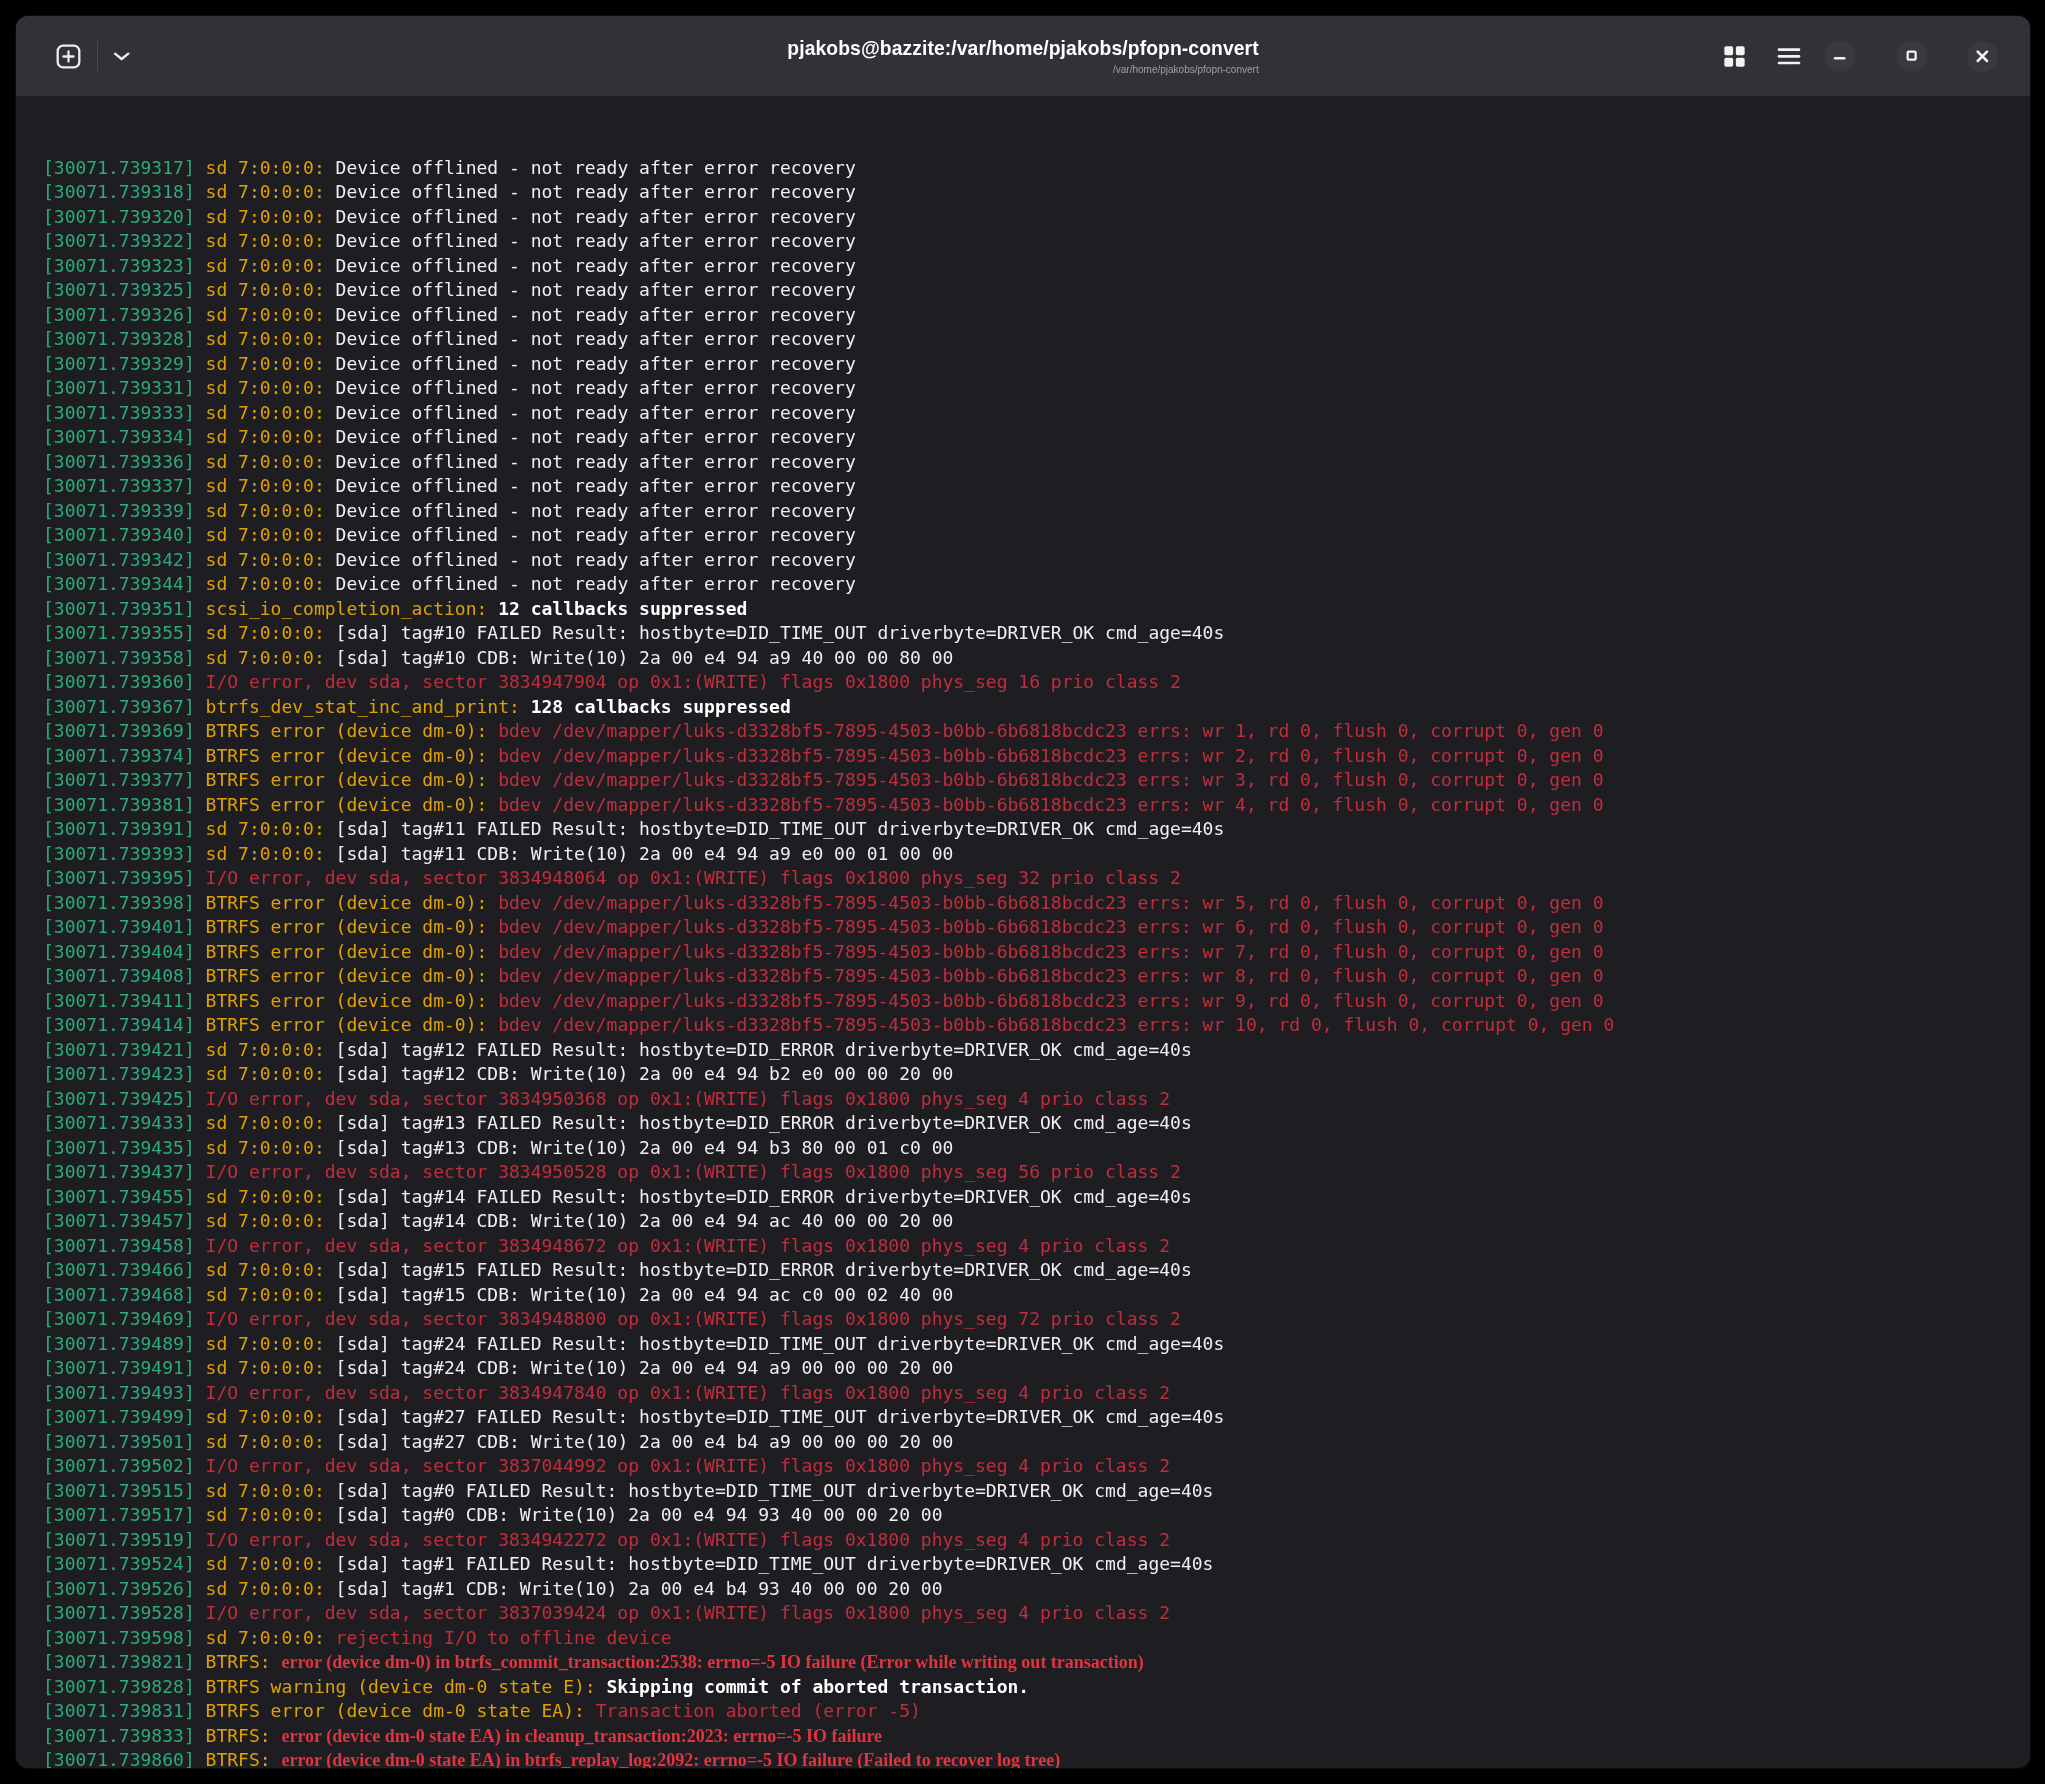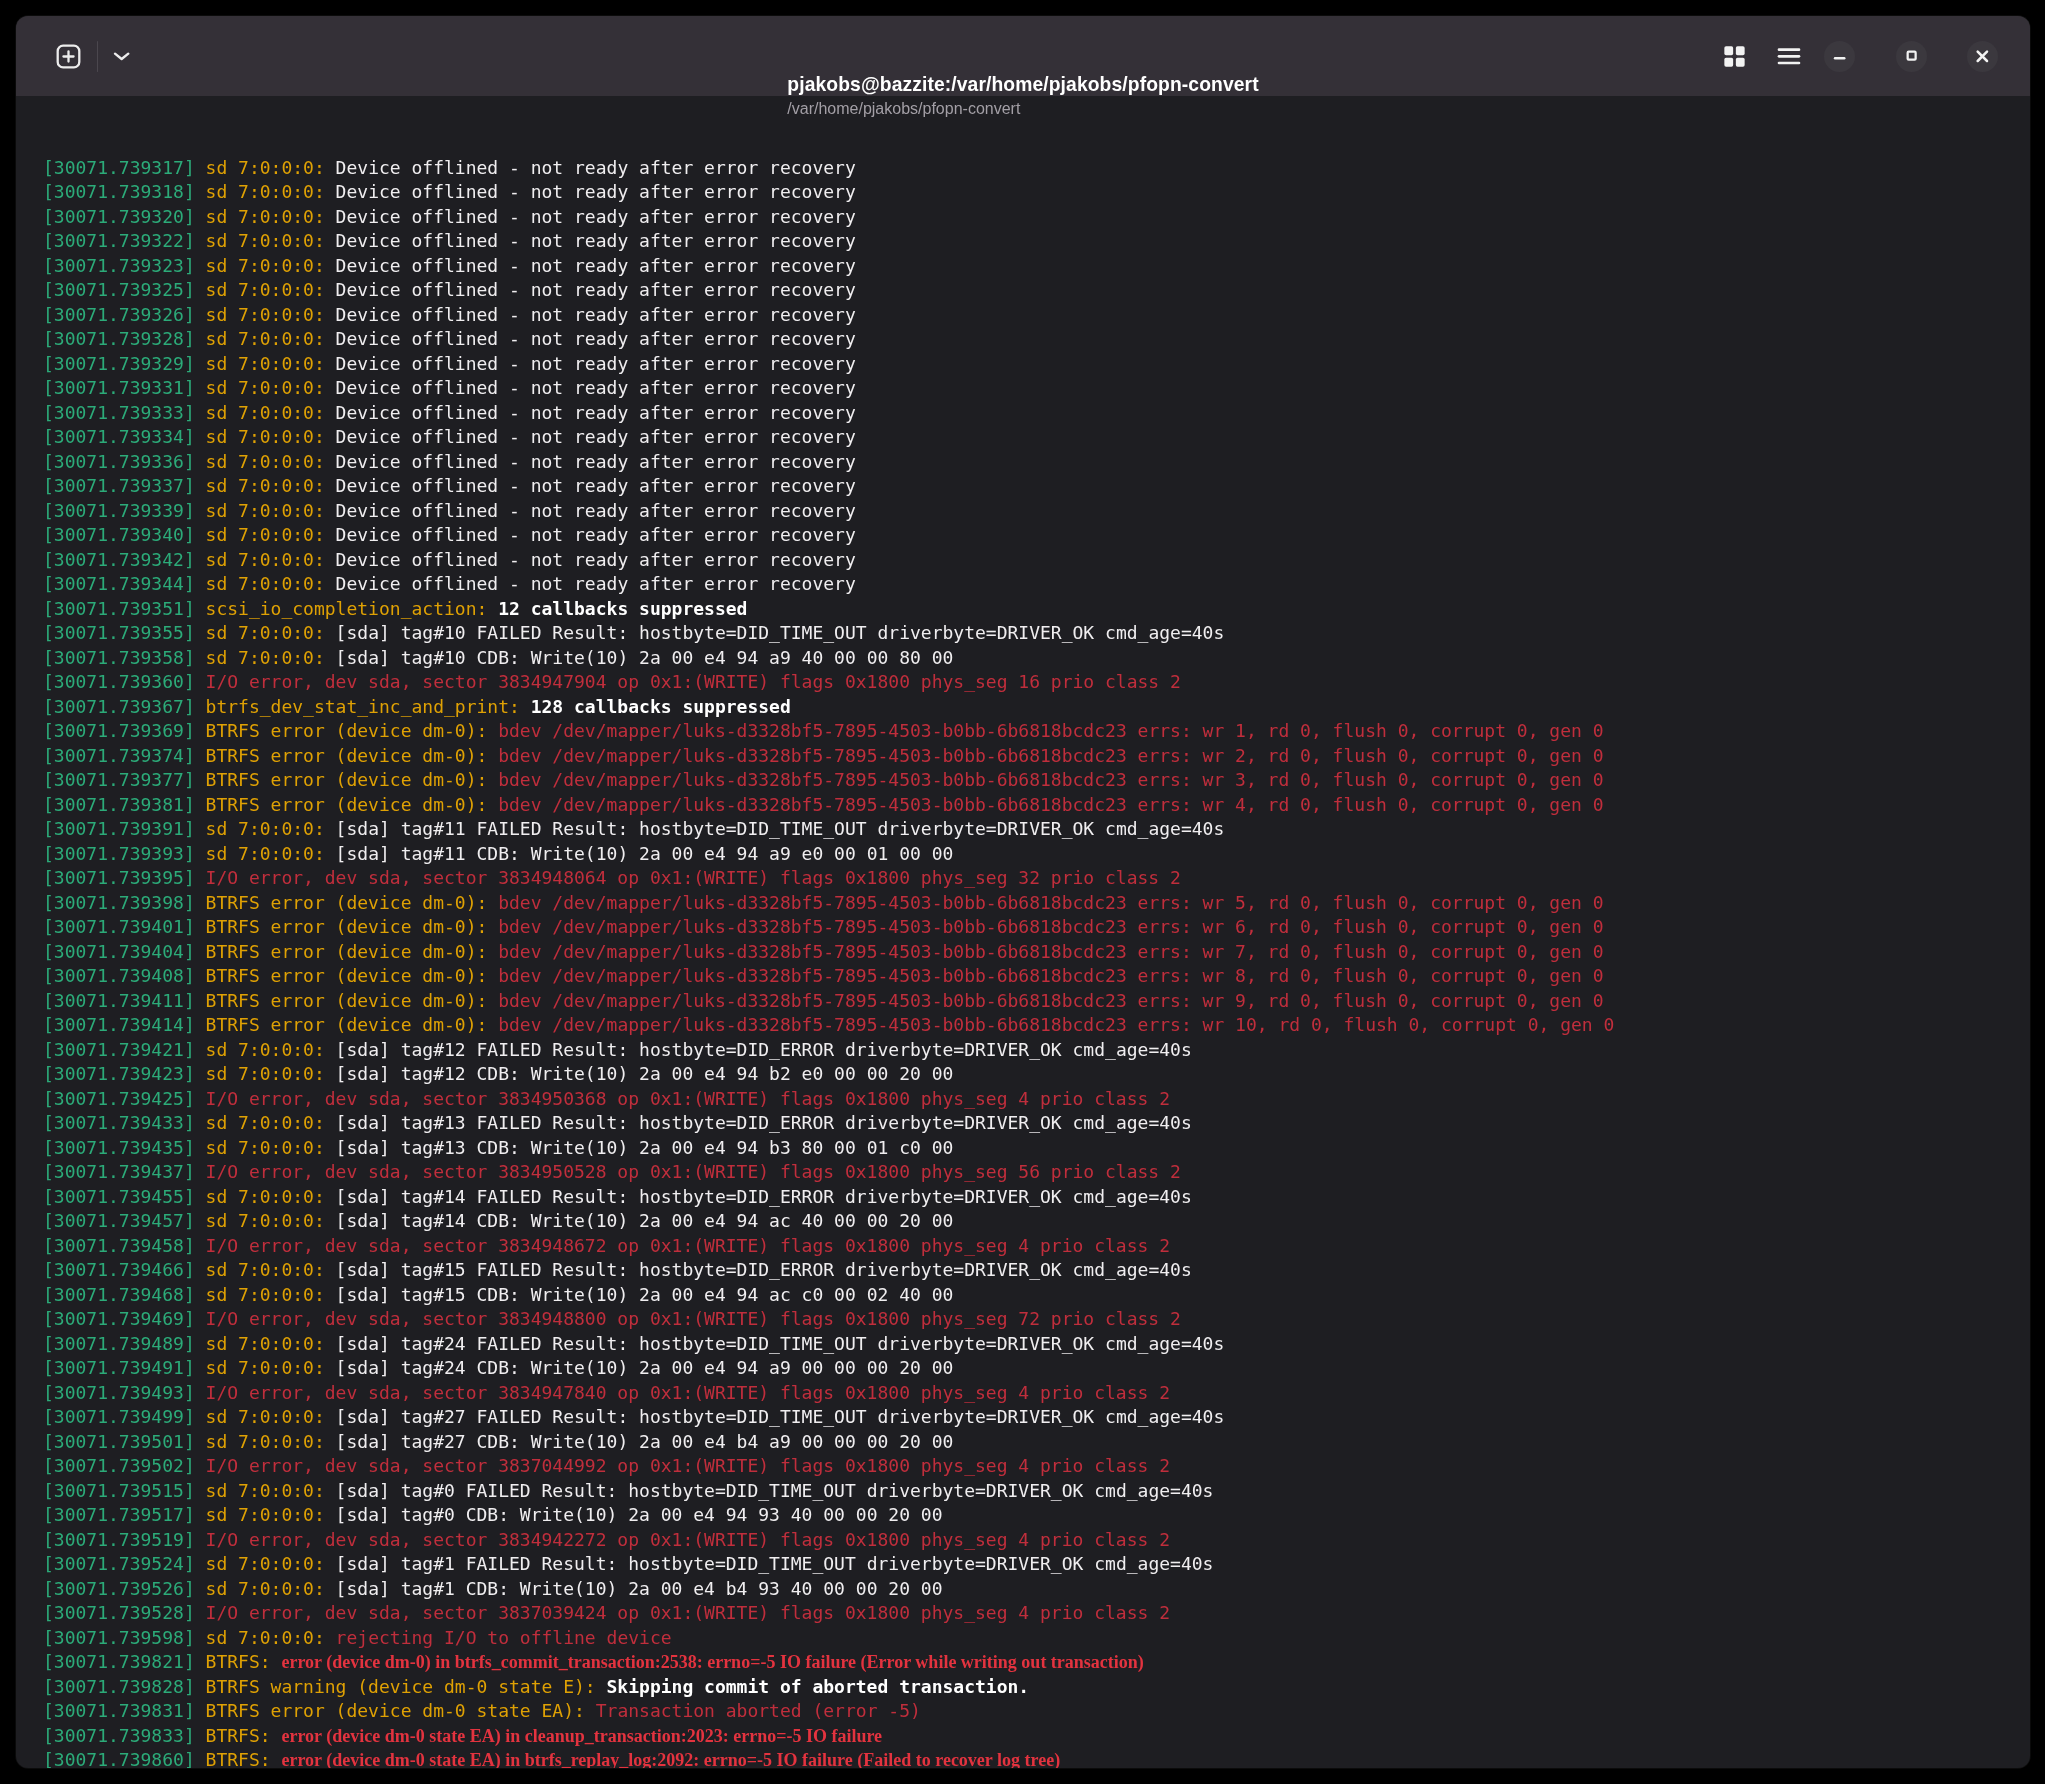--- a/index.html
+++ b/index.html
@@ -15,24 +15,24 @@
     background:var(--bg);border-radius:12px;overflow:hidden;
     box-shadow:0 0 0 0.7px rgba(255,255,255,0.06);
     font-family:"DejaVu Sans Mono",monospace;
   }
   .titlebar{
     position:relative;height:80px;background:var(--header);
     font-family:"Liberation Sans",sans-serif;
   }
   .title-block{
     position:absolute;left:50%;top:50%;transform:translate(-50%,-50%);
-    text-align:left;white-space:nowrap;margin-top:40px;
+    text-align:right;white-space:nowrap;
   }
   .title{font-size:19.3px;font-weight:bold;color:var(--bright-white);letter-spacing:0.1px;}
-  .subtitle{font-size:16px;color:var(--subtitle);margin-top:4px;}
+  .subtitle{font-size:10px;color:var(--subtitle);margin-top:4px;}
   .tb-left{position:absolute;left:35px;top:0;height:100%;display:flex;align-items:center;gap:10.7px;}
   .tb-right{position:absolute;right:32px;top:0;height:100%;display:flex;align-items:center;gap:23px;}
   .icon-btn{display:flex;align-items:center;justify-content:center;background:none;border:none;cursor:pointer;padding:4px;}
   .sep{width:1.3px;height:31px;background:#4b474e;border-radius:0.7px;}
   .circle-btn{
     width:31px;height:31px;border-radius:50%;background:var(--circle);
     display:flex;align-items:center;justify-content:center;border:none;cursor:pointer;margin-left:-4px;
   }
   .circle-btn + .circle-btn{margin-left:17.3px;}
   .term{

